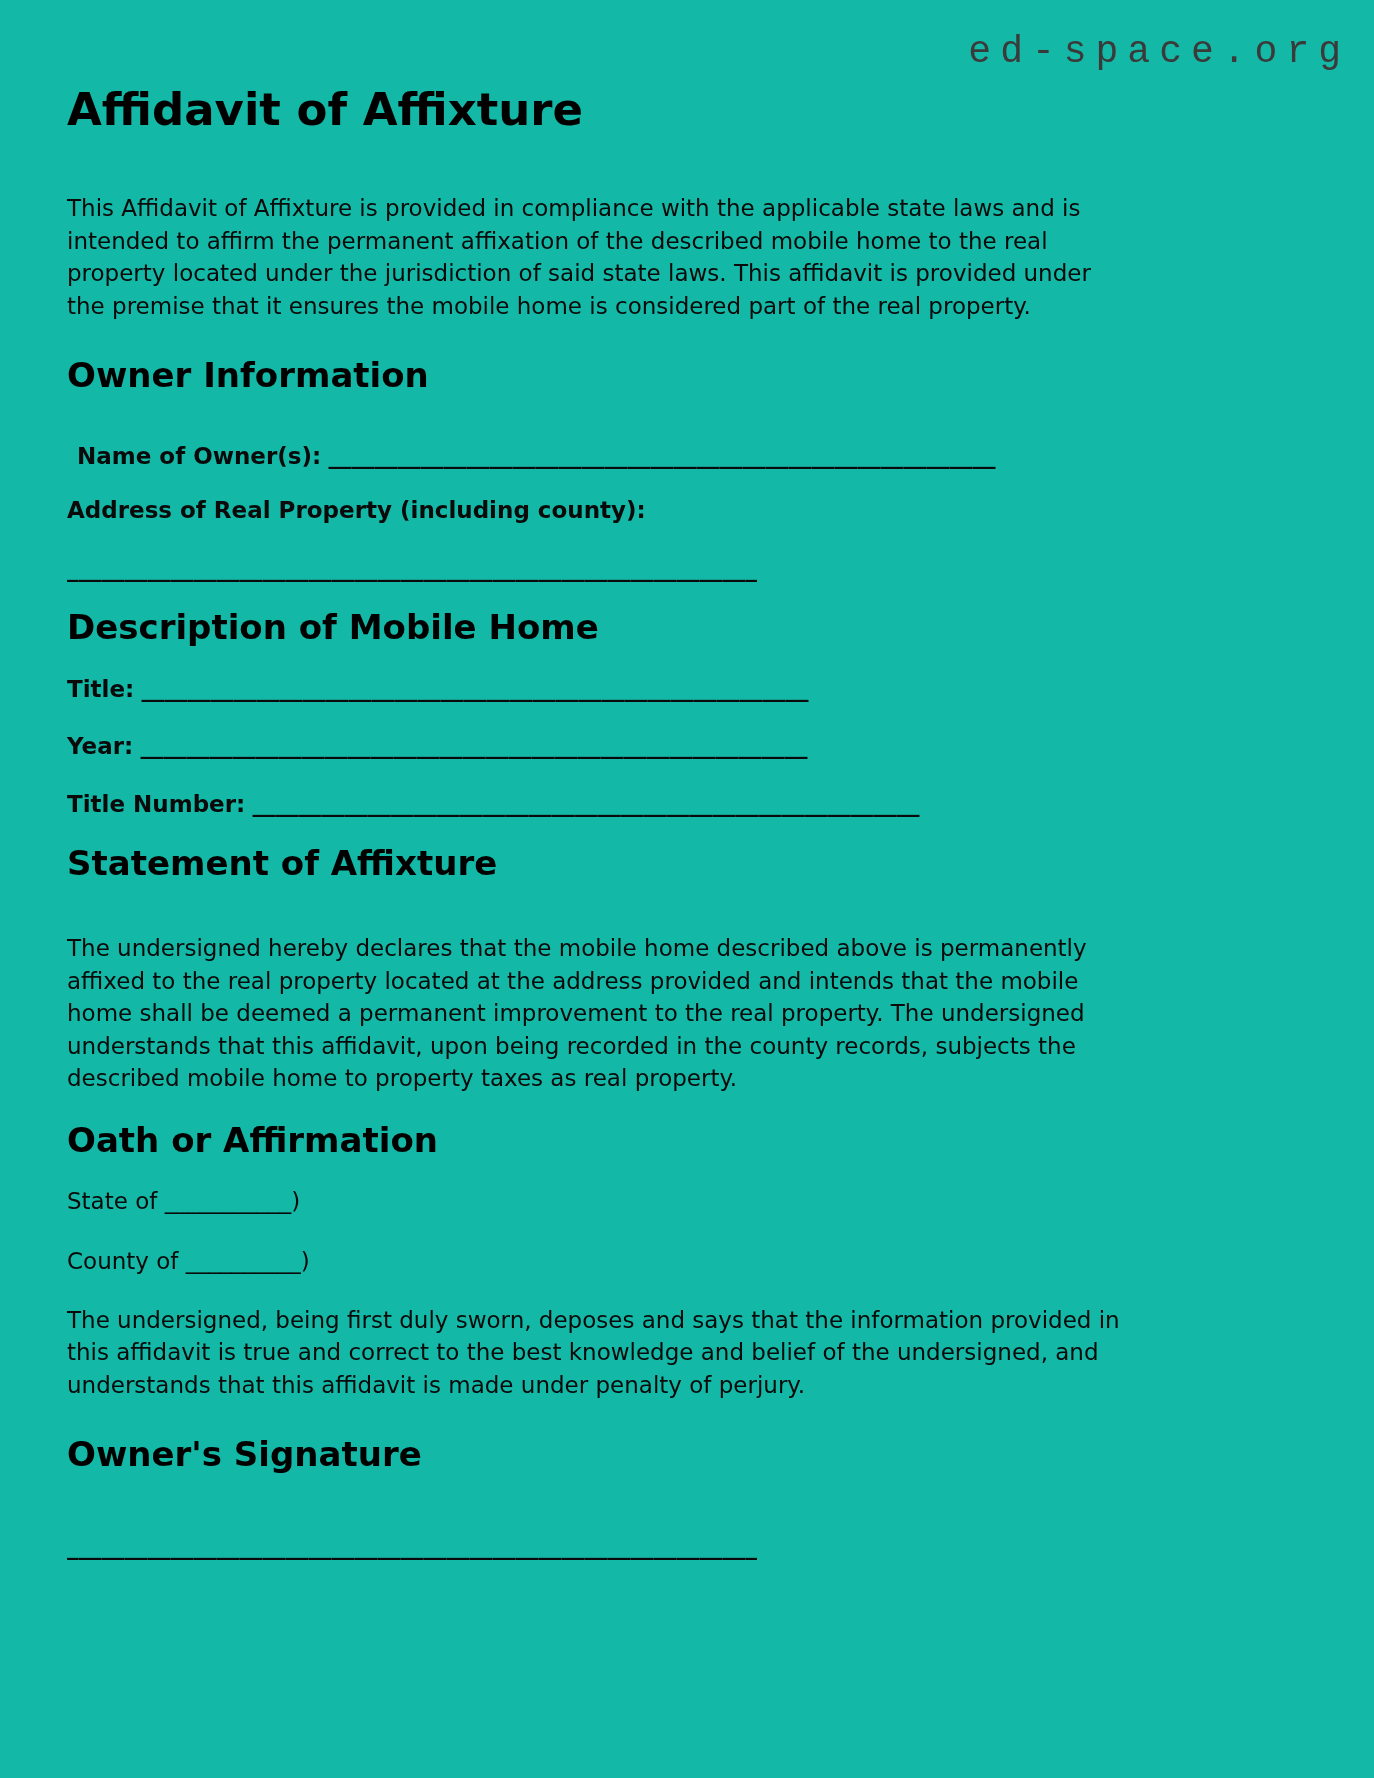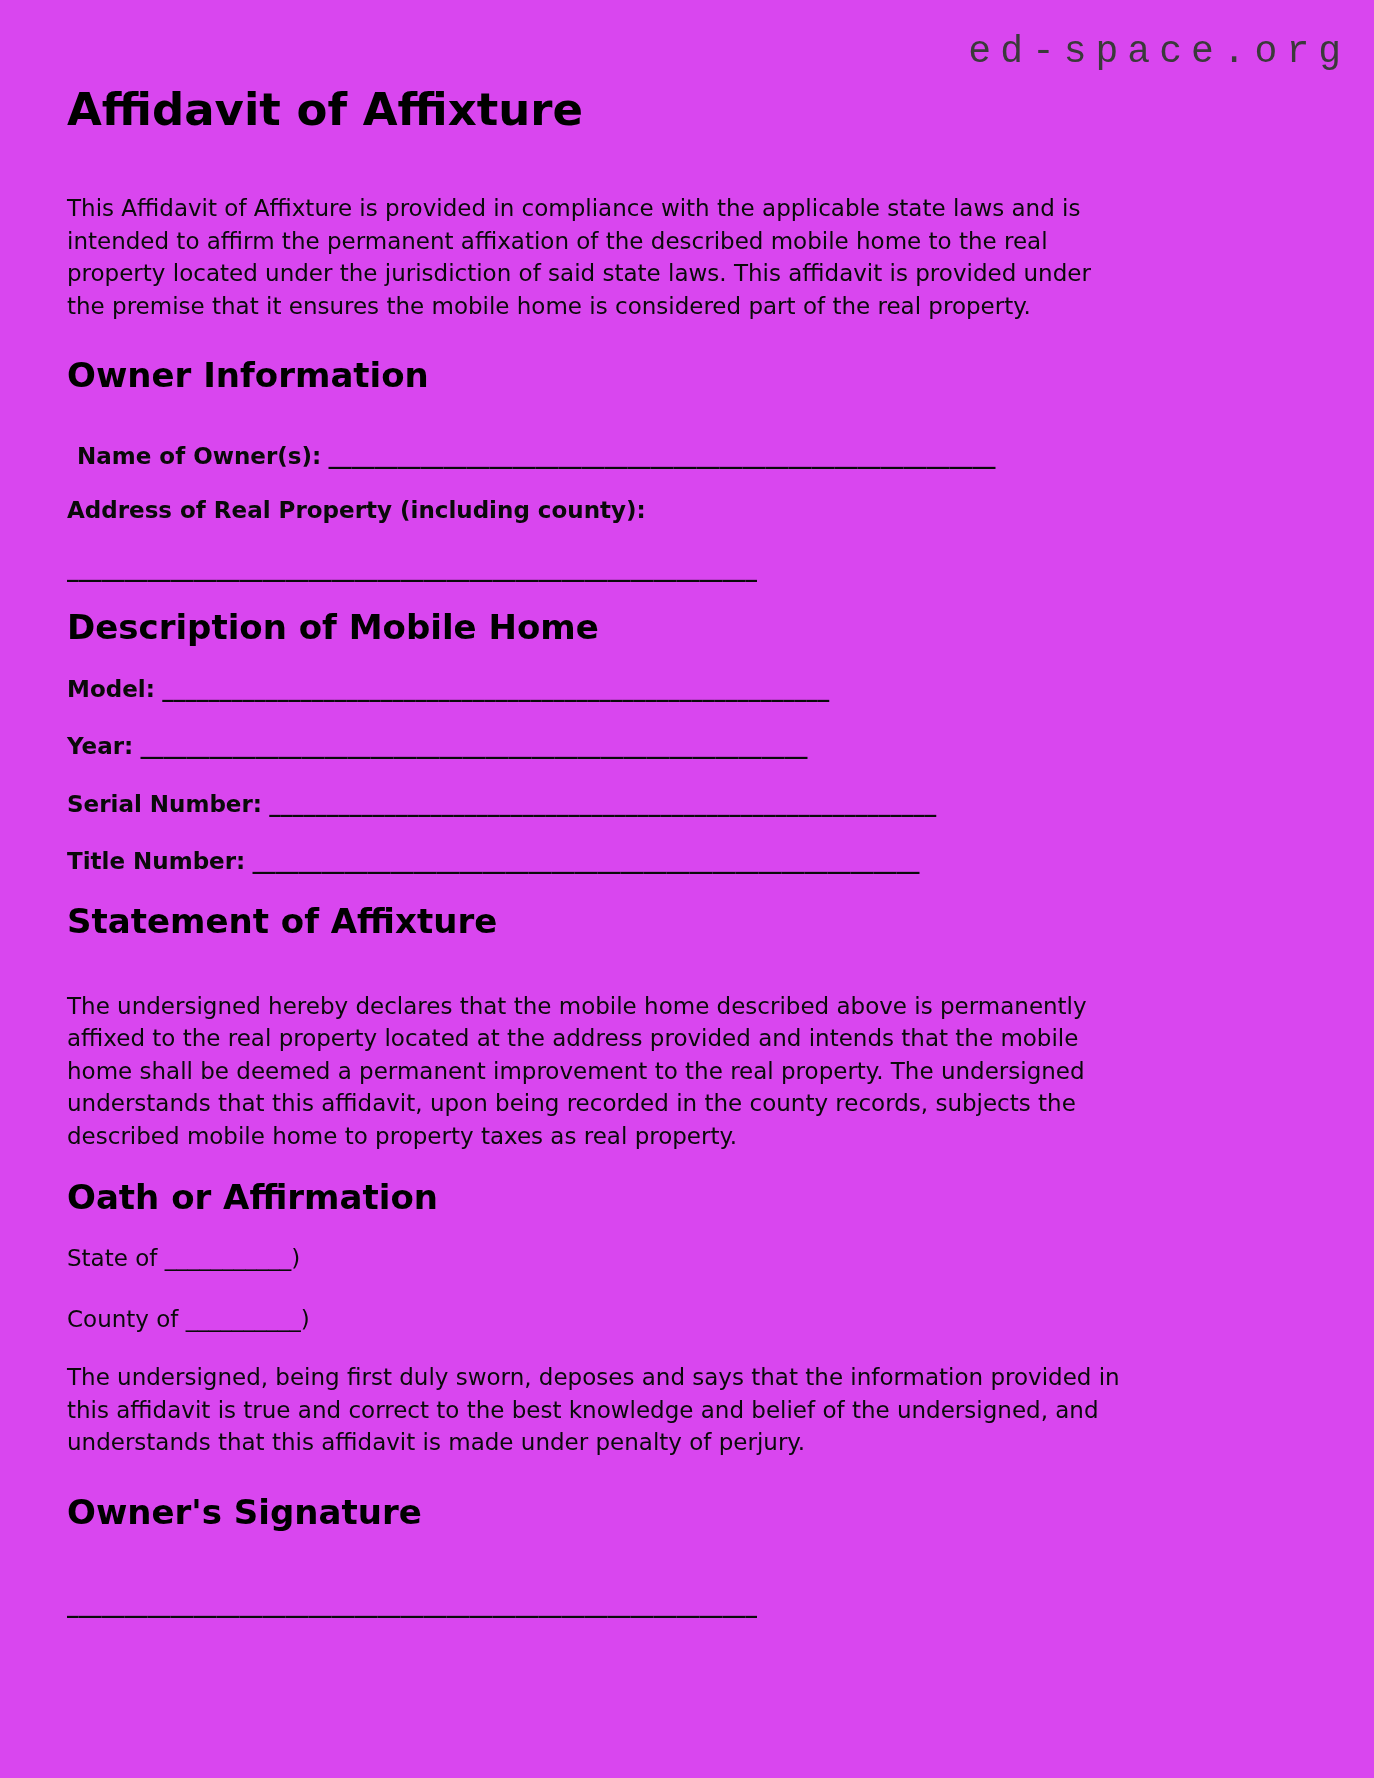--- a/index.html
+++ b/index.html
@@ -6,21 +6,21 @@
     margin: 0;
     padding: 0;
     background: #ffffff;
   }
   .page {
     position: relative;
     width: 1374px;
     height: 1778px;
     box-sizing: border-box;
     padding: 0 67px;
-    background: #d946ef;
+    background: #14b8a6;
     font-family: "DejaVu Sans", "Liberation Sans", sans-serif;
     font-size: 23px;
     line-height: 32.5px;
     color: #0a0a0a;
     overflow: hidden;
   }
   .logo {
     position: absolute;
     top: 36px;
     right: 24px;
@@ -88,33 +88,29 @@
     <span class="blank">__________________________________________________________</span>
   </p>
 
   <p class="f-address-label">Address of Real Property (including county):</p>
   <p class="f-address-line">____________________________________________________________</p>
 
   <h2 class="h2-description">Description of Mobile Home</h2>
 
 
   <p class="field f-model">
-    <span class="label">Model:</span>
+    <span class="label">Title:</span>
     <span class="blank">__________________________________________________________</span>
   </p>
 
   <p class="field f-year">
     <span class="label">Year:</span>
     <span class="blank">__________________________________________________________</span>
   </p>
 
-  <p class="field f-serial">
-    <span class="label">Serial Number:</span>
-    <span class="blank">__________________________________________________________</span>
-  </p>
 
   <p class="field f-title">
     <span class="label">Title Number:</span>
     <span class="blank">__________________________________________________________</span>
   </p>
 
   <h2 class="h2-statement">Statement of Affixture</h2>
 
   <p class="para p-statement">The undersigned hereby declares that the mobile home described above is permanently
 affixed to the real property located at the address provided and intends that the mobile

